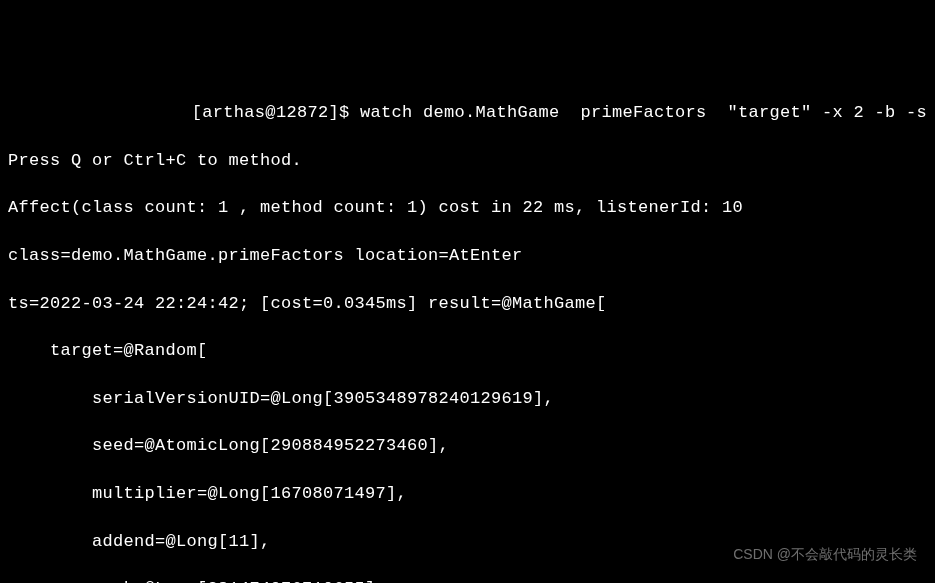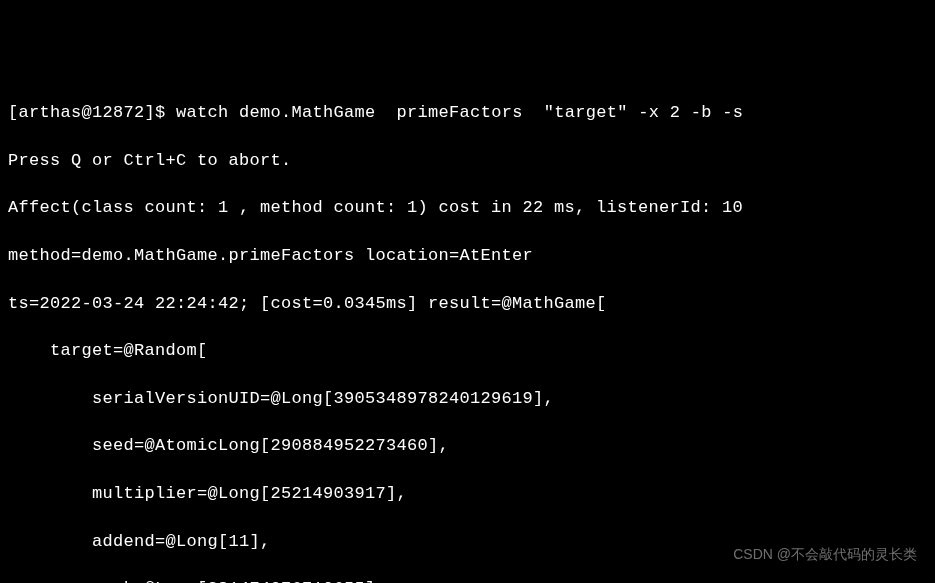--- a/index.html
+++ b/index.html
@@ -16,46 +16,47 @@
       padding: 6px 8px;
       width: 935px;
       height: 583px;
       overflow: hidden;
       position: relative;
       white-space: pre;
       letter-spacing: 0.3px;
     }
     .prompt-line {
       color: #ffffff;
+      text-align: right;
     }
     .watermark {
       position: absolute;
       bottom: 18px;
       right: 18px;
       color: rgba(200, 200, 200, 0.55);
       font-family: Arial, sans-serif;
       font-size: 14px;
       letter-spacing: 0;
       white-space: nowrap;
     }
   </style>
 </head>
 <body>
 
 
 
 <div class="prompt-line"><span>[</span><span>arthas</span><span>@</span><span>12872</span><span>]$ </span><span>watch demo.MathGame  primeFactors  "target" -x 2 -b -s</span></div>
-<div>Press Q or Ctrl+C to abort.</div>
+<div>Press Q or Ctrl+C to method.</div>
 <div>Affect(class count: 1 , method count: 1) cost in 22 ms, listenerId: 10</div>
-<div>method=demo.MathGame.primeFactors location=AtEnter</div>
+<div>class=demo.MathGame.primeFactors location=AtEnter</div>
 <div>ts=2022-03-24 22:24:42; [cost=0.0345ms] result=@MathGame[</div>
 <div>    target=@Random[</div>
 <div>        serialVersionUID=@Long[3905348978240129619],</div>
 <div>        seed=@AtomicLong[290884952273460],</div>
-<div>        multiplier=@Long[25214903917],</div>
+<div>        multiplier=@Long[16708071497],</div>
 <div>        addend=@Long[11],</div>
 <div>        mask=@Long[281474976710655],</div>
 
 
 
 
 
 
 
 

